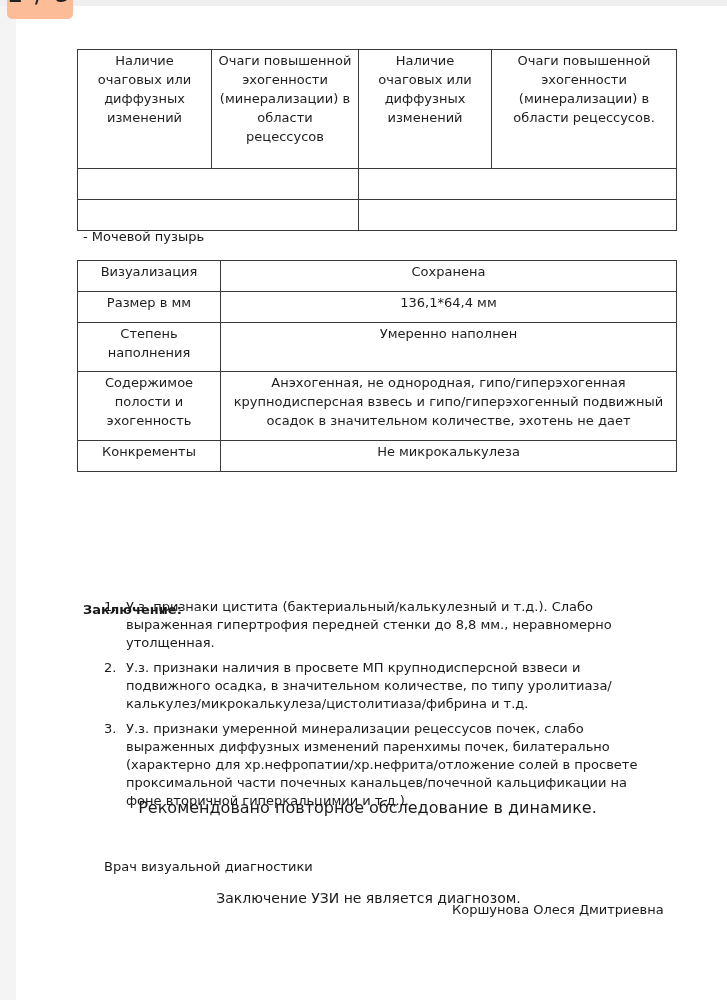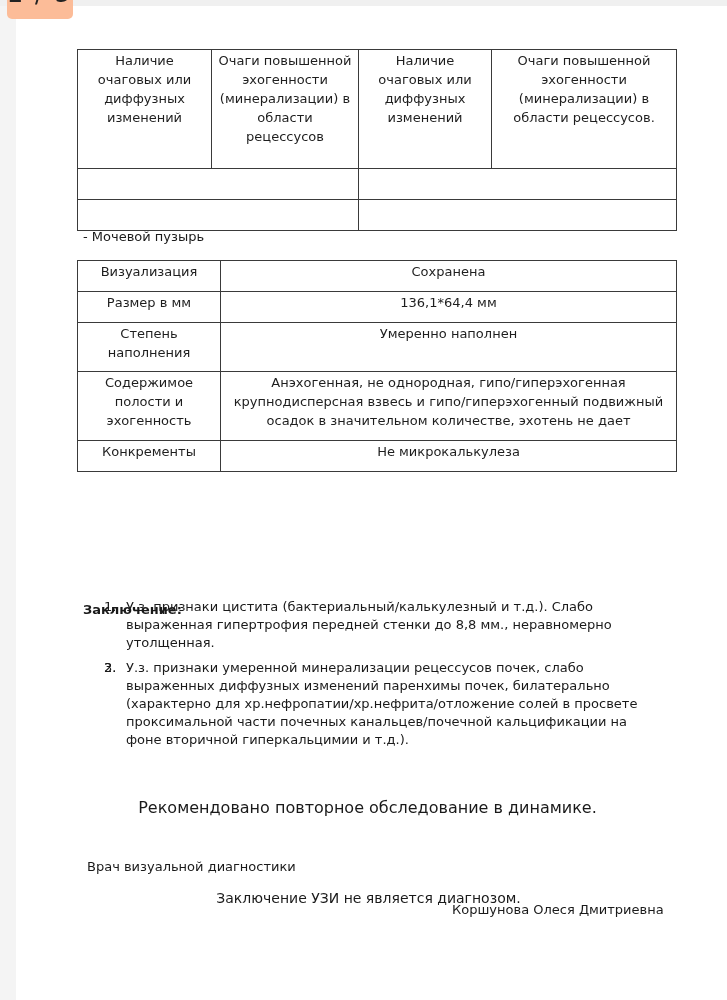--- a/index.html
+++ b/index.html
@@ -32,21 +32,21 @@
 
     #bladder-table { left: 77px; top: 260px; width: 600px; }
     #bladder-table td:first-child { width: 143px; }
     #bladder-table td { padding: 1px 5px 0 5px; }
 
     .conclusion-title { position: absolute; left: 83px; top: 602px; font-size: 13px; font-weight: bold; }
     ol.conclusions { position: absolute; left: 104px; top: 598px; width: 560px; list-style: none; font-size: 13px; line-height: 18px; }
     ol.conclusions li { position: relative; padding-left: 22px; margin-bottom: 7px; }
     ol.conclusions li .num { position: absolute; left: 0; top: 0; }
     .recommend { position: absolute; left: 0; width: 727px; top: 798px; text-align: center; font-size: 16px; padding-left: 8px; }
-    .doctor-role { position: absolute; left: 87px; top: 859px; font-size: 13px; }
+    .doctor-role { position: absolute; left: 104px; top: 859px; font-size: 13px; }
     .doctor-name { position: absolute; left: 452px; top: 859px; font-size: 13px; margin-top: 43px; }
     .disclaimer { position: absolute; left: 0; width: 727px; top: 890px; text-align: center; font-size: 14px; padding-left: 10px; }
   </style>
 </head>
 <body>
 
 <div class="topbar"></div>
 <div class="page-badge"><span>2 / 3</span></div>
 
 <div class="page"></div>
@@ -99,20 +99,21 @@
 
 <div class="conclusion-title">Заключение:</div>
 
 <ol class="conclusions">
   <li>
     <span class="num">1.</span>
     <span>У.з. признаки цистита (бактериальный/калькулезный и т.д.). Слабо выраженная гипертрофия передней стенки до 8,8 мм., неравномерно утолщенная.</span>
   </li>
   <li>
     <span class="num">2.</span>
+    <span>У.з. признаки наличия в просвете МП крупнодисперсной взвеси и подвижного осадка, в значительном количестве, по типу уролитиаза/калькулез/микрокалькулеза/цистолитиаза/фибрина и т.д.</span>
   </li>
   <li>
     <span class="num">3.</span>
     <span>У.з. признаки умеренной минерализации рецессусов почек, слабо выраженных диффузных изменений паренхимы почек, билатерально (характерно для хр.нефропатии/хр.нефрита/отложение солей в просвете проксимальной части почечных канальцев/почечной кальцификации на фоне вторичной гиперкальцимии и т.д.).</span>
   </li>
 </ol>
 
 <div class="recommend">Рекомендовано повторное обследование в динамике.</div>
 <div class="doctor-role">Врач визуальной диагностики</div>
 <div class="doctor-name">Коршунова Олеся Дмитриевна</div>

